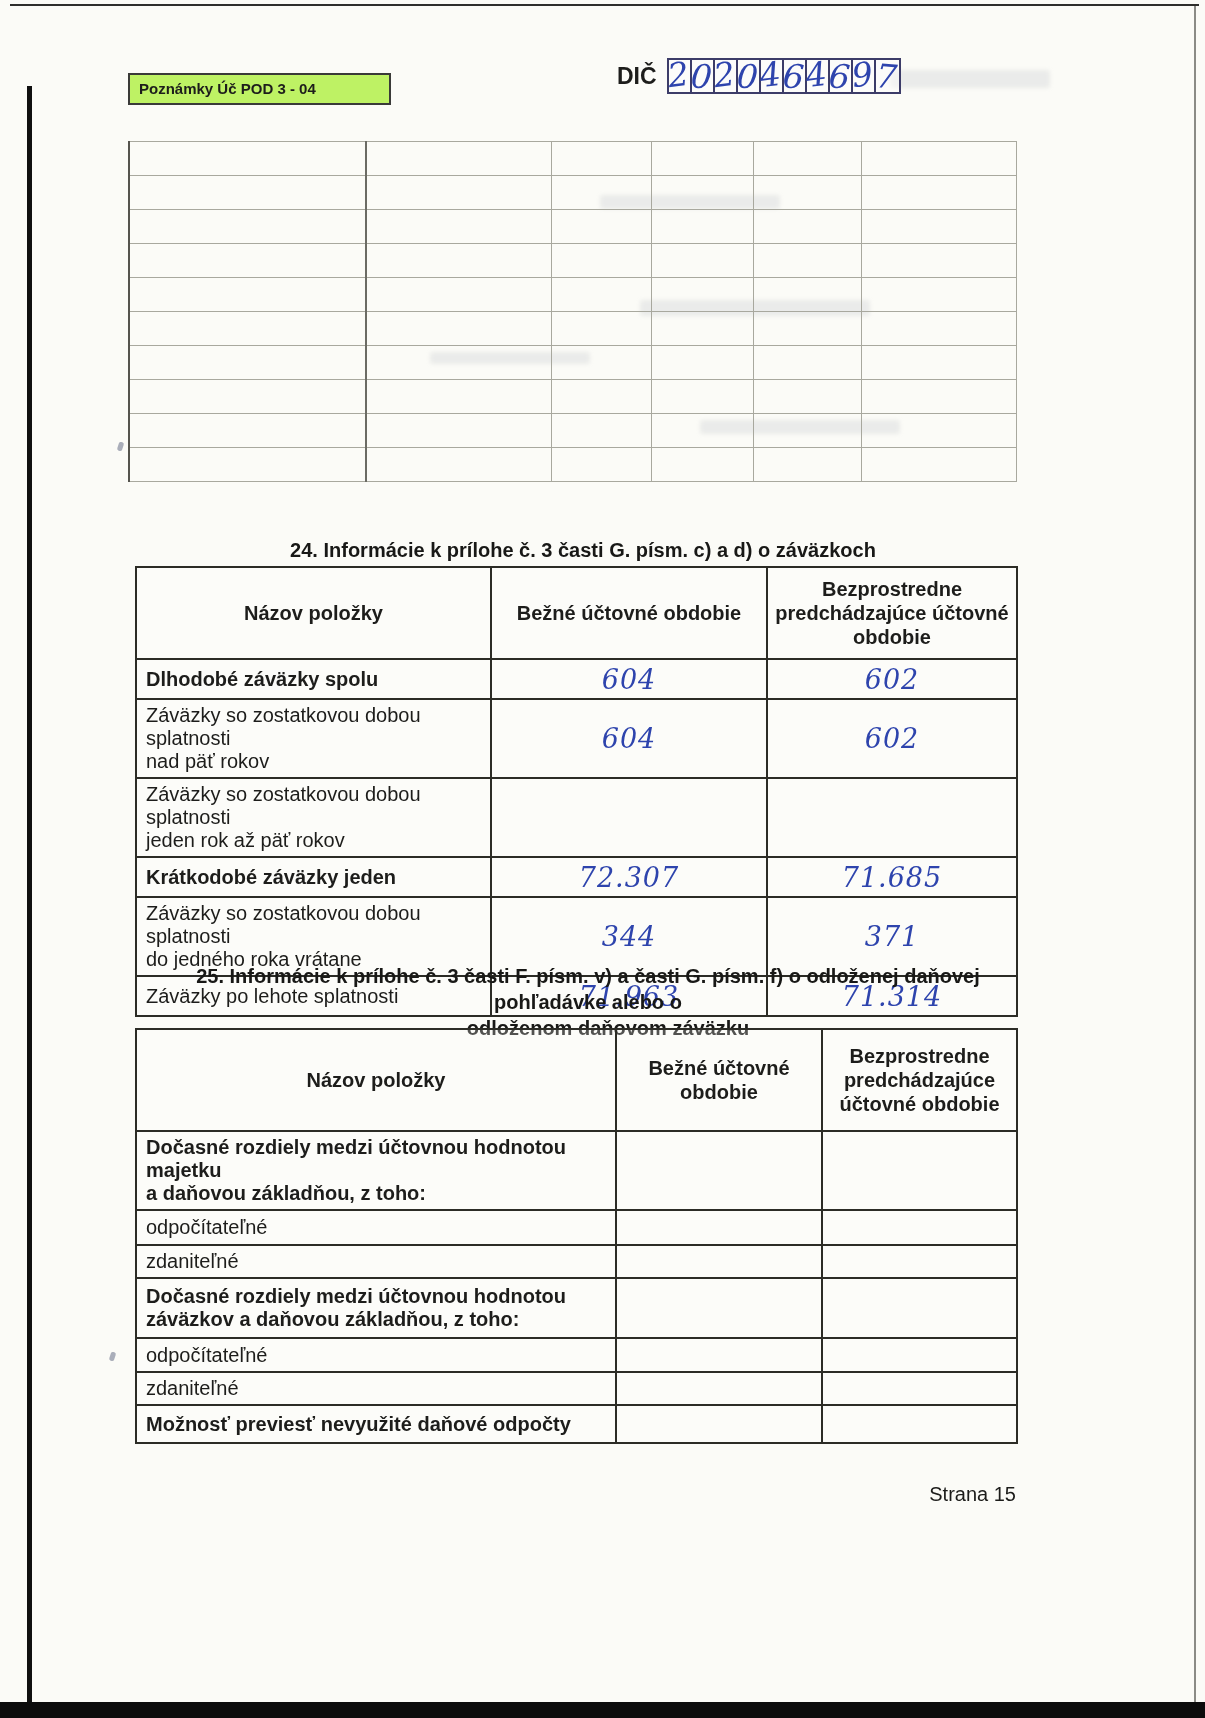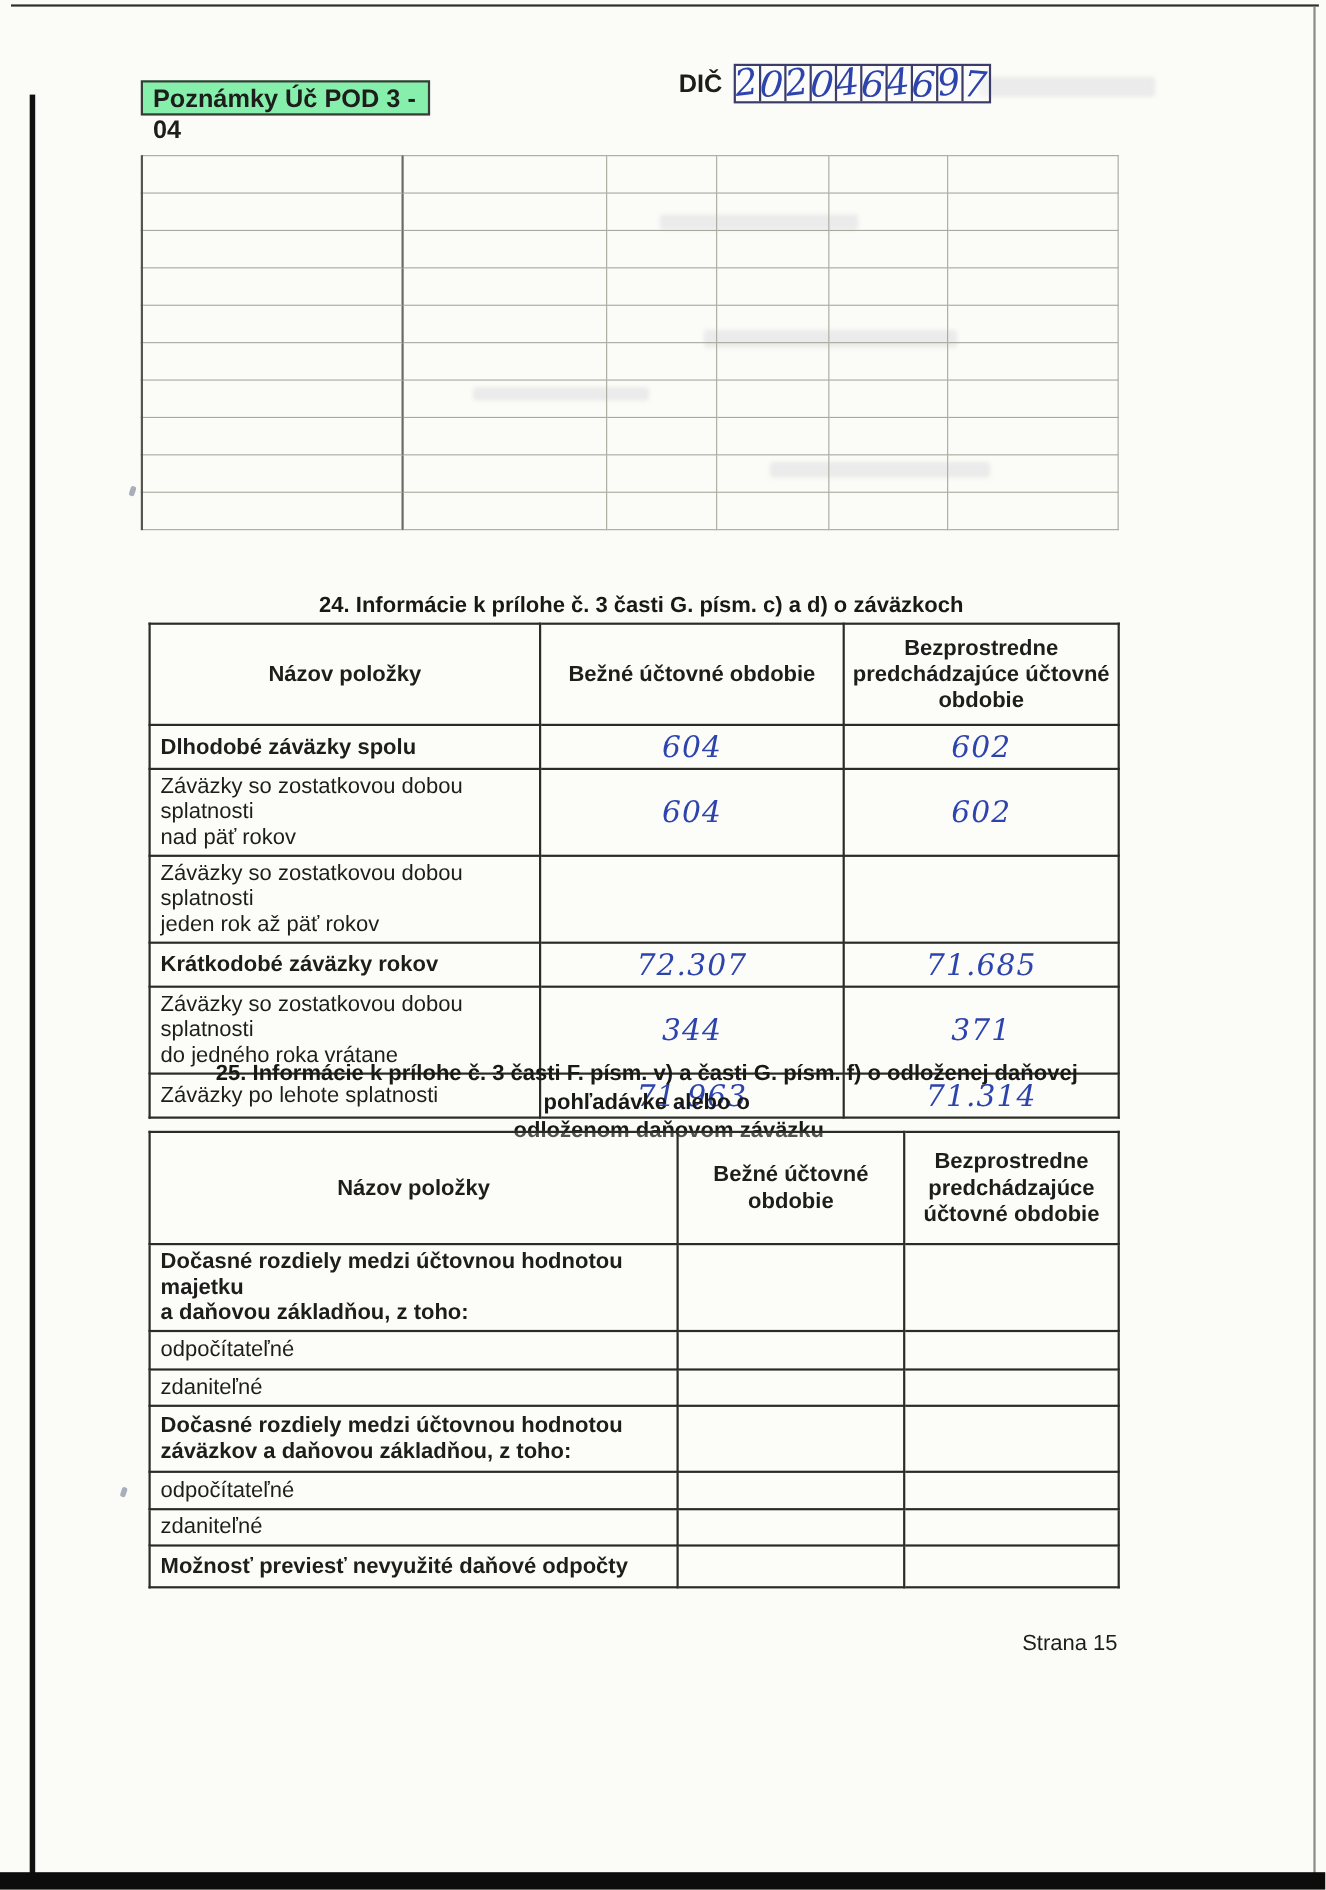--- a/index.html
+++ b/index.html
@@ -17,22 +17,22 @@
   .edge-left   { position:absolute; left:27px; top:86px; bottom:14px; width:5px; background:#101010; }
   .edge-right  { position:absolute; right:9px; top:6px; bottom:14px; width:2px; background:#8b8b86; }
   .edge-bottom { position:absolute; left:0; right:0; bottom:0; height:16px; background:#0c0c0c; }
 
   .smudge { position:absolute; background:rgba(125,135,150,.13); filter:blur(2px); border-radius:3px; }
   .pen-mark { position:absolute; width:5px; height:9px; background:rgba(70,80,110,.45); transform:rotate(18deg); border-radius:2px; }
 
   
   .form-code-box {
     position:absolute; left:128px; top:73px; width:263px; height:32px;
-    border:2px solid #3a3a38; font-weight:bold; font-size:23px; line-height:28px;
-    padding-left:9px; background:#86efac;
+    border:2px solid #3a3a38; font-weight:bold; font-size:15px; line-height:28px;
+    padding-left:9px; background:#bef264;
   }
   .dic-area { position:absolute; left:617px; top:58px; display:flex; align-items:center; gap:10px; }
   .dic-label { font-weight:bold; font-size:23px; }
   .dic-grid { display:flex; border:2px solid #3c3c68; height:36px; background:rgba(255,255,255,.4); }
   .dic-cell { width:23px; border-right:2px solid #3c3c68; display:flex; align-items:center; justify-content:center; overflow:visible; }
   .dic-cell:last-child { border-right:none; }
 
   
   .hw { font-family:"DejaVu Serif", serif; font-style:italic; color:#2e44ad; letter-spacing:1px; }
   .dic-cell .hw { font-size:33px; line-height:30px; display:inline-block; }
@@ -260,21 +260,21 @@
       <td class="val hw">604</td>
       <td class="val hw">602</td>
     </tr>
     <tr class="r58">
       <td class="lbl">Záväzky so zostatkovou dobou splatnosti
 jeden rok až päť rokov</td>
       <td class="val hw"></td>
       <td class="val hw"></td>
     </tr>
     <tr class="r40">
-      <td class="lbl b">Krátkodobé záväzky rokov</td>
+      <td class="lbl b">Krátkodobé záväzky jeden</td>
       <td class="val hw">72.307</td>
       <td class="val hw">71.685</td>
     </tr>
     <tr class="r58">
       <td class="lbl">Záväzky so zostatkovou dobou splatnosti
 do jedného roka vrátane</td>
       <td class="val hw">344</td>
       <td class="val hw">371</td>
     </tr>
     <tr class="r40">

